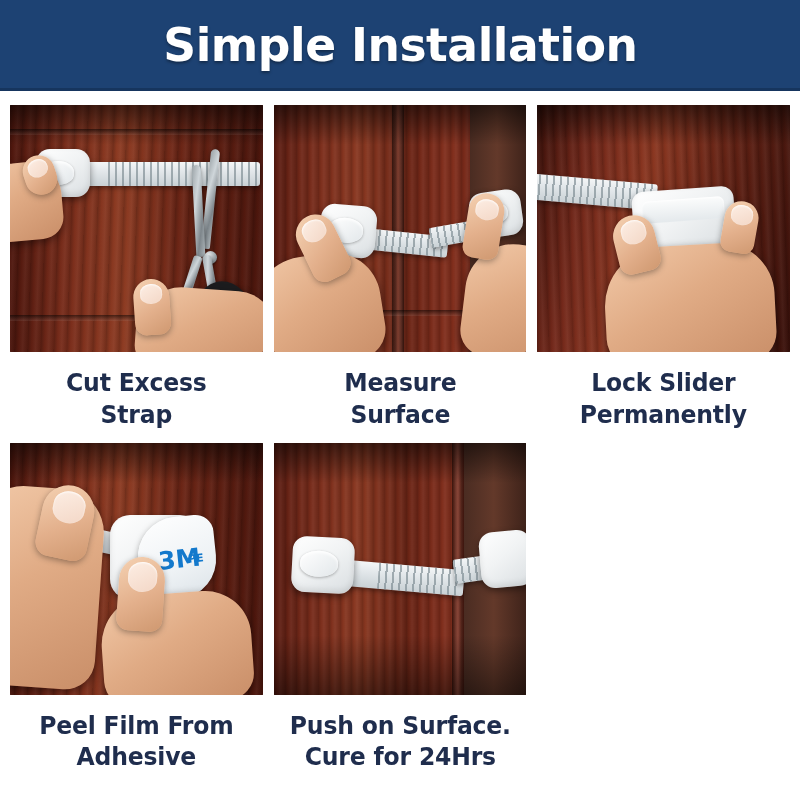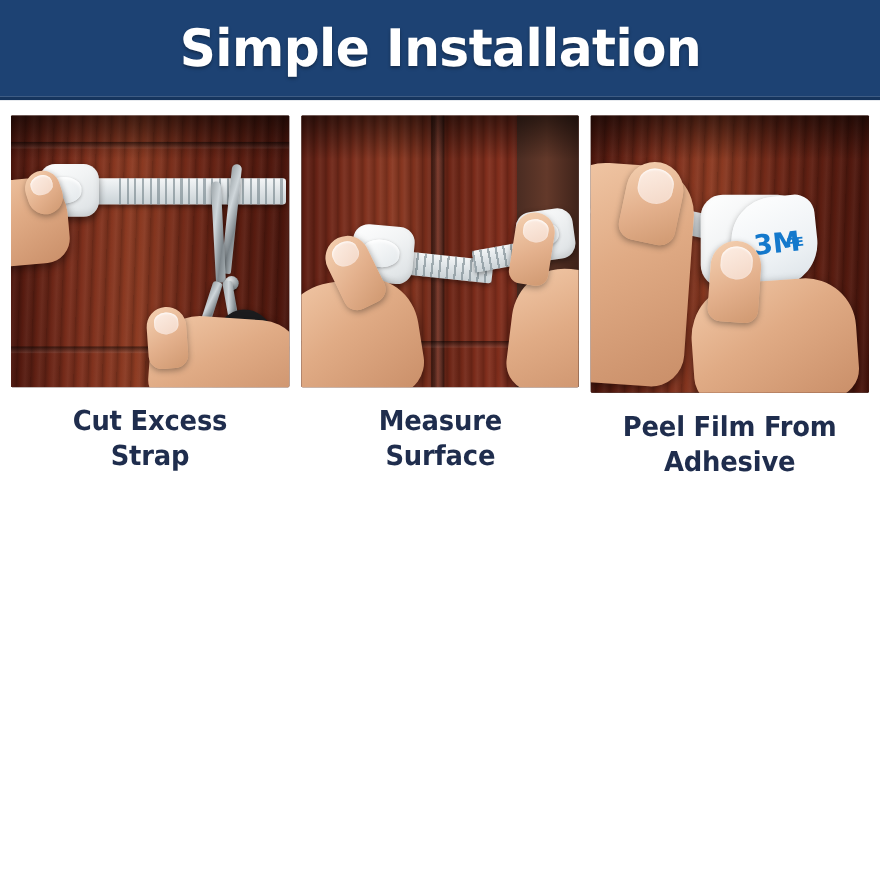--- a/index.html
+++ b/index.html
@@ -261,20 +261,46 @@
         <div class="finger" style="left:192px;top:88px;width:36px;height:66px;border-radius:20px 20px 12px 12px;transform:rotate(9deg);">
           <div class="nail" style="left:7px;top:6px;width:23px;height:21px;"></div>
         </div>
       </div>
       <div class="caption">
         <span class="cap-line">Measure</span>
         <span class="cap-line">Surface</span>
       </div>
     </div>
 
+    <div class="cell row1">
+      <div class="photo">
+        <div class="wood wood-c"></div>
+        <div class="shade-top"></div>
+
+        <div class="strap" style="left:-6px;top:74px;width:126px;height:26px;border-radius:3px;transform:rotate(5deg);">
+          <div class="ribs"></div>
+        </div>
+
+        <div class="lock-body" style="left:96px;top:84px;width:102px;height:62px;border-radius:12px;transform:rotate(-4deg);">
+          <div style="position:absolute;left:10px;top:10px;width:82px;height:22px;border-radius:6px;background:linear-gradient(180deg,#fbfcfc,#e4e9ec);box-shadow:inset 0 1px 2px rgba(255,255,255,.9);"></div>
+        </div>
+
+        <div class="hand" style="left:68px;top:140px;width:170px;height:120px;border-radius:60px 52px 30px 30px;transform:rotate(-3deg);"></div>
+        <div class="finger" style="left:78px;top:110px;width:42px;height:58px;border-radius:21px 21px 12px 12px;transform:rotate(-14deg);">
+          <div class="nail" style="left:9px;top:5px;width:25px;height:24px;"></div>
+        </div>
+        <div class="finger" style="left:186px;top:96px;width:34px;height:52px;border-radius:17px 17px 10px 10px;transform:rotate(10deg);">
+          <div class="nail" style="left:6px;top:4px;width:22px;height:20px;"></div>
+        </div>
+      </div>
+      <div class="caption">
+        <span class="cap-line">Lock Slider</span>
+        <span class="cap-line">Permanently</span>
+      </div>
+    </div>
 
     <div class="cell row2">
       <div class="photo">
         <div class="wood wood-b"></div>
         <div class="shade-top"></div>
 
         <div class="strap" style="left:0px;top:80px;width:116px;height:22px;border-radius:3px;transform:rotate(12deg);"></div>
 
         <div class="lock-body" style="left:100px;top:72px;width:90px;height:84px;border-radius:20px;"></div>
         <div class="liner" style="left:128px;top:74px;width:78px;height:82px;border-radius:40px 18px 40px 18px;transform:rotate(-6deg);">
@@ -290,16 +316,41 @@
         <div class="finger" style="left:108px;top:114px;width:46px;height:74px;border-radius:23px 23px 12px 12px;transform:rotate(4deg);">
           <div class="nail" style="left:9px;top:5px;width:29px;height:30px;"></div>
         </div>
       </div>
       <div class="caption">
         <span class="cap-line">Peel Film From</span>
         <span class="cap-line">Adhesive</span>
       </div>
     </div>
 
+    <div class="cell row2">
+      <div class="photo">
+        <div class="wood wood-a"></div>
+        <div class="seam" style="left:178px;"></div>
+        <div class="side-panel" style="left:190px;width:66px;"></div>
+        <div class="shade-top"></div>
+        <div class="shade-bottom"></div>
+
+        <div class="strap" style="left:70px;top:122px;width:120px;height:26px;border-radius:3px;transform:rotate(5deg);">
+          <div class="ribs" style="left:34px;right:4px;"></div>
+        </div>
+        <div class="strap" style="left:180px;top:114px;width:42px;height:24px;border-radius:3px;transform:rotate(-8deg);">
+          <div class="ribs"></div>
+        </div>
+
+        <div class="lock-body" style="left:18px;top:94px;width:62px;height:56px;transform:rotate(3deg);">
+          <div class="lock-knob" style="left:8px;top:14px;width:38px;height:26px;"></div>
+        </div>
+        <div class="lock-body" style="left:206px;top:88px;width:52px;height:56px;transform:rotate(-5deg);"></div>
+      </div>
+      <div class="caption">
+        <span class="cap-line">Push on Surface.</span>
+        <span class="cap-line">Cure for 24Hrs</span>
+      </div>
+    </div>
 
 
   </div>
 </div>
 
 </body></html>

